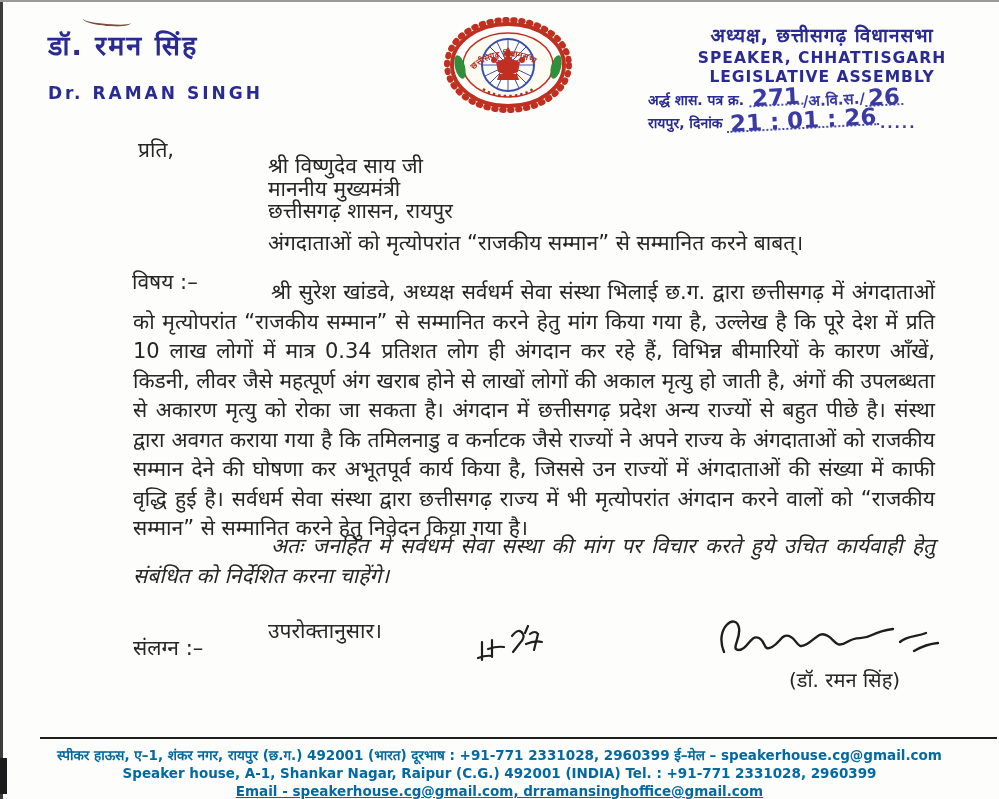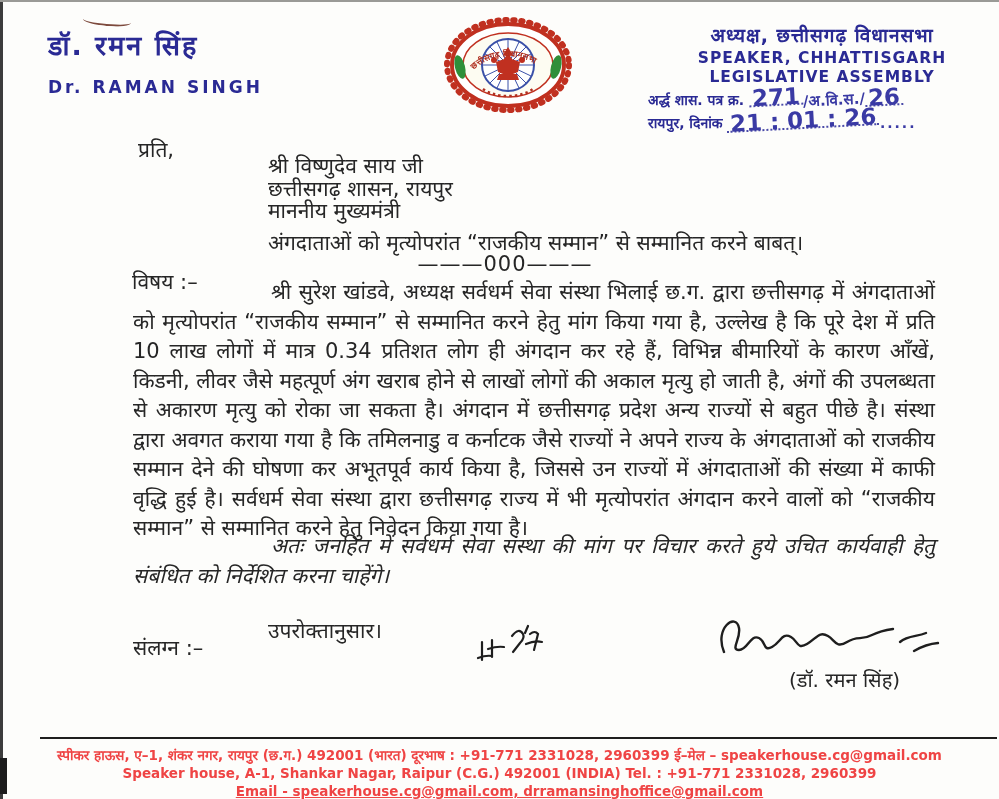--- a/index.html
+++ b/index.html
@@ -13,21 +13,21 @@
   
   .edge{position:absolute;background:#3c3c3c;}
   .edge-left{left:0;top:0;width:3px;height:799px;}
   .edge-right{right:0;top:0;width:3px;height:799px;}
   .edge-top{left:0;top:0;width:999px;height:2px;background:#9a9a96;}
   .corner-mark{position:absolute;left:0;top:758px;width:7px;height:36px;background:#1c1c1c;}
 
   
   .sender{position:absolute;left:48px;top:26px;color:#2a2a94;}
   .sender .hi{font-size:27px;font-weight:700;letter-spacing:2px;}
-  .sender .en{font-size:17px;font-weight:700;letter-spacing:3px;margin-top:14px;}
+  .sender .en{font-size:17px;font-weight:700;letter-spacing:3px;margin-top:20px;}
   .pen-stroke{position:absolute;left:83px;top:16px;width:48px;height:8px;border-bottom:2px solid #7d4a3d;transform:rotate(5deg);border-radius:50%;}
 
   .emblem{position:absolute;left:443px;top:14px;width:130px;height:102px;}
 
   .right-block{position:absolute;left:648px;top:22px;width:348px;color:#2a2a94;}
   .right-block .title-hi{font-size:19px;font-weight:700;text-align:center;letter-spacing:1px;}
   .right-block .title-en{font-size:15.5px;font-weight:700;text-align:center;letter-spacing:1px;margin-top:1px;}
   .ref-line,.date-line{margin-top:4px;font-size:14px;font-weight:700;white-space:nowrap;}
   .hand{color:#3a3aa4;font-weight:700;display:inline-block;transform:rotate(-3deg);}
   .hand-big{font-size:23px;line-height:14px;}
@@ -48,21 +48,21 @@
   .para2{left:133px;top:532px;width:802px;text-align:justify;text-indent:138px;font-style:italic;}
   .enclosure-label{left:133px;top:634px;}
   .enclosure-text{left:268px;top:617px;}
 
   .sig-small{position:absolute;left:468px;top:616px;width:115px;height:58px;}
   .sig-large{position:absolute;left:710px;top:606px;width:235px;height:62px;}
   .sig-name{position:absolute;left:742px;top:666px;width:205px;text-align:center;font-size:20px;color:#262626;}
 
   
   .footer-rule{position:absolute;left:40px;top:737px;width:957px;height:2px;background:#1e1e1e;}
-  .footer{position:absolute;left:0;width:999px;text-align:center;color:#ef4444;}
+  .footer{position:absolute;left:0;width:999px;text-align:center;color:#0369a1;}
   .footer-hi{top:746px;font-size:13.5px;font-weight:700;}
   .footer-en{top:765px;font-size:13.5px;font-weight:600;}
   .footer-email{top:783px;font-size:13.5px;font-weight:600;text-decoration:underline;}
 </style>
 </head>
 <body>
 
 <div class="page">
 
   <div class="edge edge-left"></div>
@@ -117,27 +117,26 @@
     </div>
     <div class="date-line">
       <span>रायपुर, दिनांक</span>
       <span class="hand hand-big dotted">21 : 01 : 26</span><span class="leader">.....</span>
     </div>
   </div>
 
   <div class="abs body-text salutation">प्रति,</div>
   <div class="abs body-text recipient">
     <div>श्री विष्णुदेव साय जी</div>
+    <div>माननीय मुख्यमंत्री</div>
     <div>छत्तीसगढ़ शासन, रायपुर</div>
-    <div>माननीय मुख्यमंत्री</div>
   </div>
 
   <div class="abs body-text subject-label">विषय :–</div>
   <div class="abs body-text subject-text">अंगदाताओं को मृत्योपरांत “राजकीय सम्मान” से सम्मानित करने बाबत्।</div>
-  <div class="abs body-text divider">———000———</div>
 
   <div class="abs body-text para1">श्री सुरेश खांडवे, अध्यक्ष सर्वधर्म सेवा संस्था भिलाई छ.ग. द्वारा छत्तीसगढ़ में अंगदाताओं को मृत्योपरांत “राजकीय सम्मान” से सम्मानित करने हेतु मांग किया गया है, उल्लेख है कि पूरे देश में प्रति 10 लाख लोगों में मात्र 0.34 प्रतिशत लोग ही अंगदान कर रहे हैं, विभिन्न बीमारियों के कारण आँखें, किडनी, लीवर जैसे महत्पूर्ण अंग खराब होने से लाखों लोगों की अकाल मृत्यु हो जाती है, अंगों की उपलब्धता से अकारण मृत्यु को रोका जा सकता है। अंगदान में छत्तीसगढ़ प्रदेश अन्य राज्यों से बहुत पीछे है। संस्था द्वारा अवगत कराया गया है कि तमिलनाडु व कर्नाटक जैसे राज्यों ने अपने राज्य के अंगदाताओं को राजकीय सम्मान देने की घोषणा कर अभूतपूर्व कार्य किया है, जिससे उन राज्यों में अंगदाताओं की संख्या में काफी वृद्धि हुई है। सर्वधर्म सेवा संस्था द्वारा छत्तीसगढ़ राज्य में भी मृत्योपरांत अंगदान करने वालों को “राजकीय सम्मान” से सम्मानित करने हेतु निवेदन किया गया है।</div>
   <div class="abs body-text para2">अतः जनहित में सर्वधर्म सेवा संस्था की मांग पर विचार करते हुये उचित कार्यवाही हेतु संबंधित को निर्देशित करना चाहेंगे।</div>
   <div class="abs body-text enclosure-label">संलग्न :–</div>
   <div class="abs body-text enclosure-text">उपरोक्तानुसार।</div>
 
   <svg class="sig-small" viewBox="0 0 115 58">
     <g fill="none" stroke="#1e1e1e" stroke-width="2.2" stroke-linecap="round">
       <path d="M10,42 q8,-3 14,-2"></path>
       <path d="M14,26 v18"></path>

